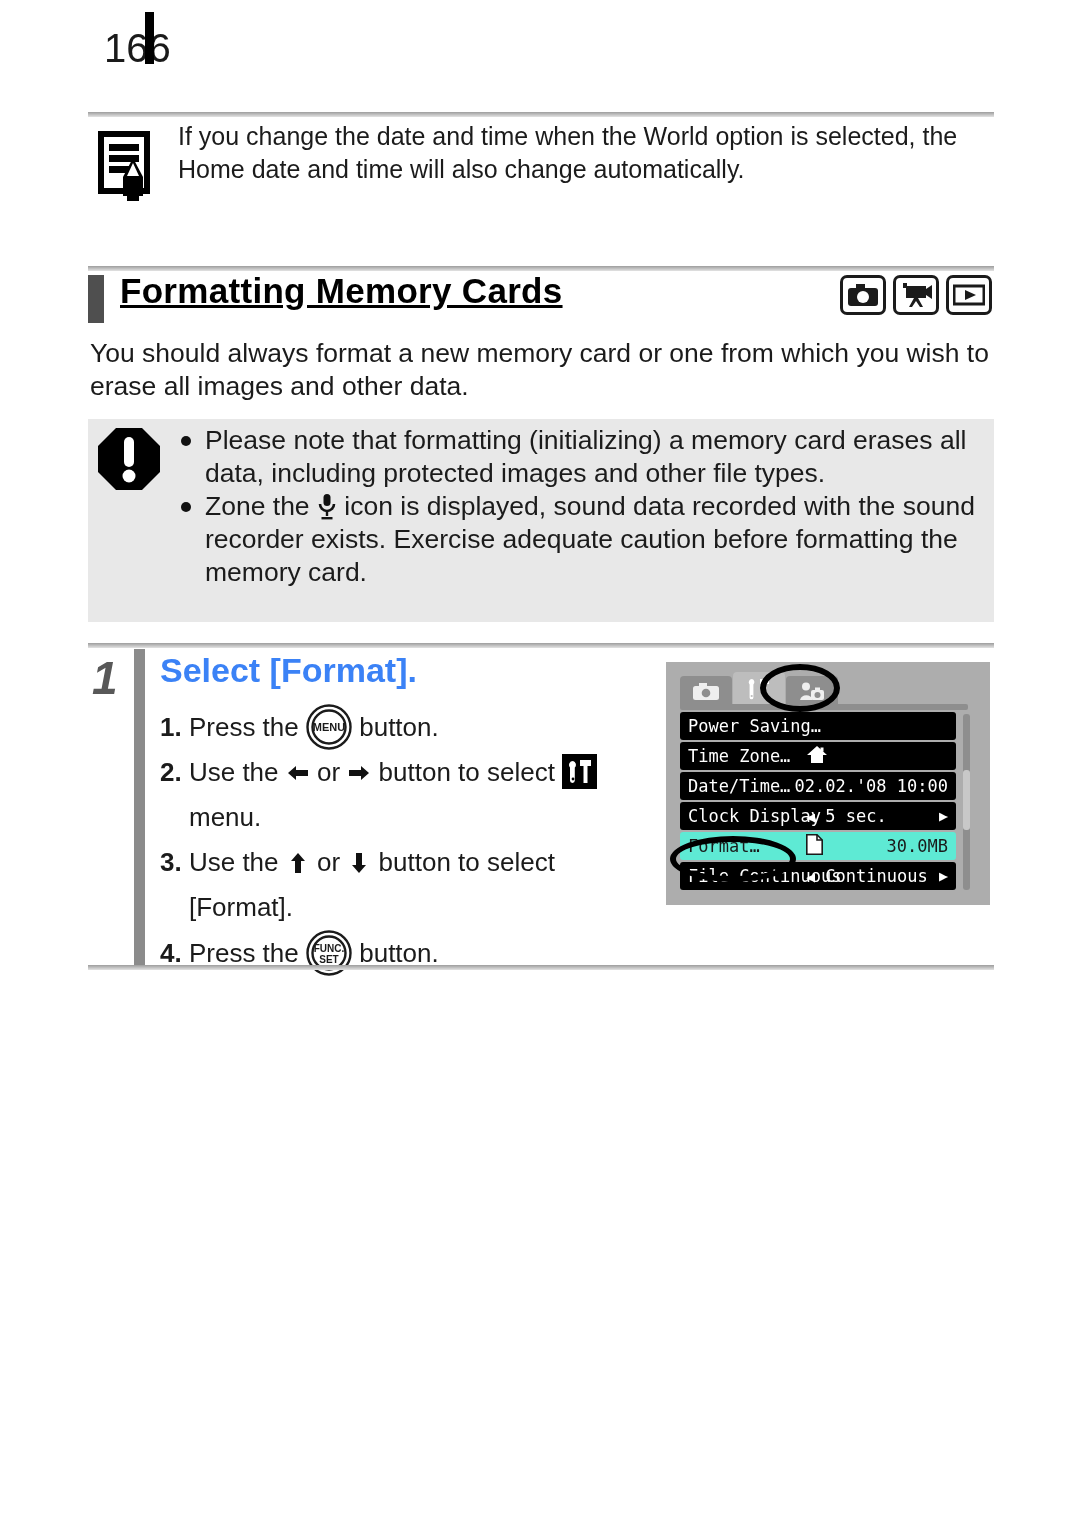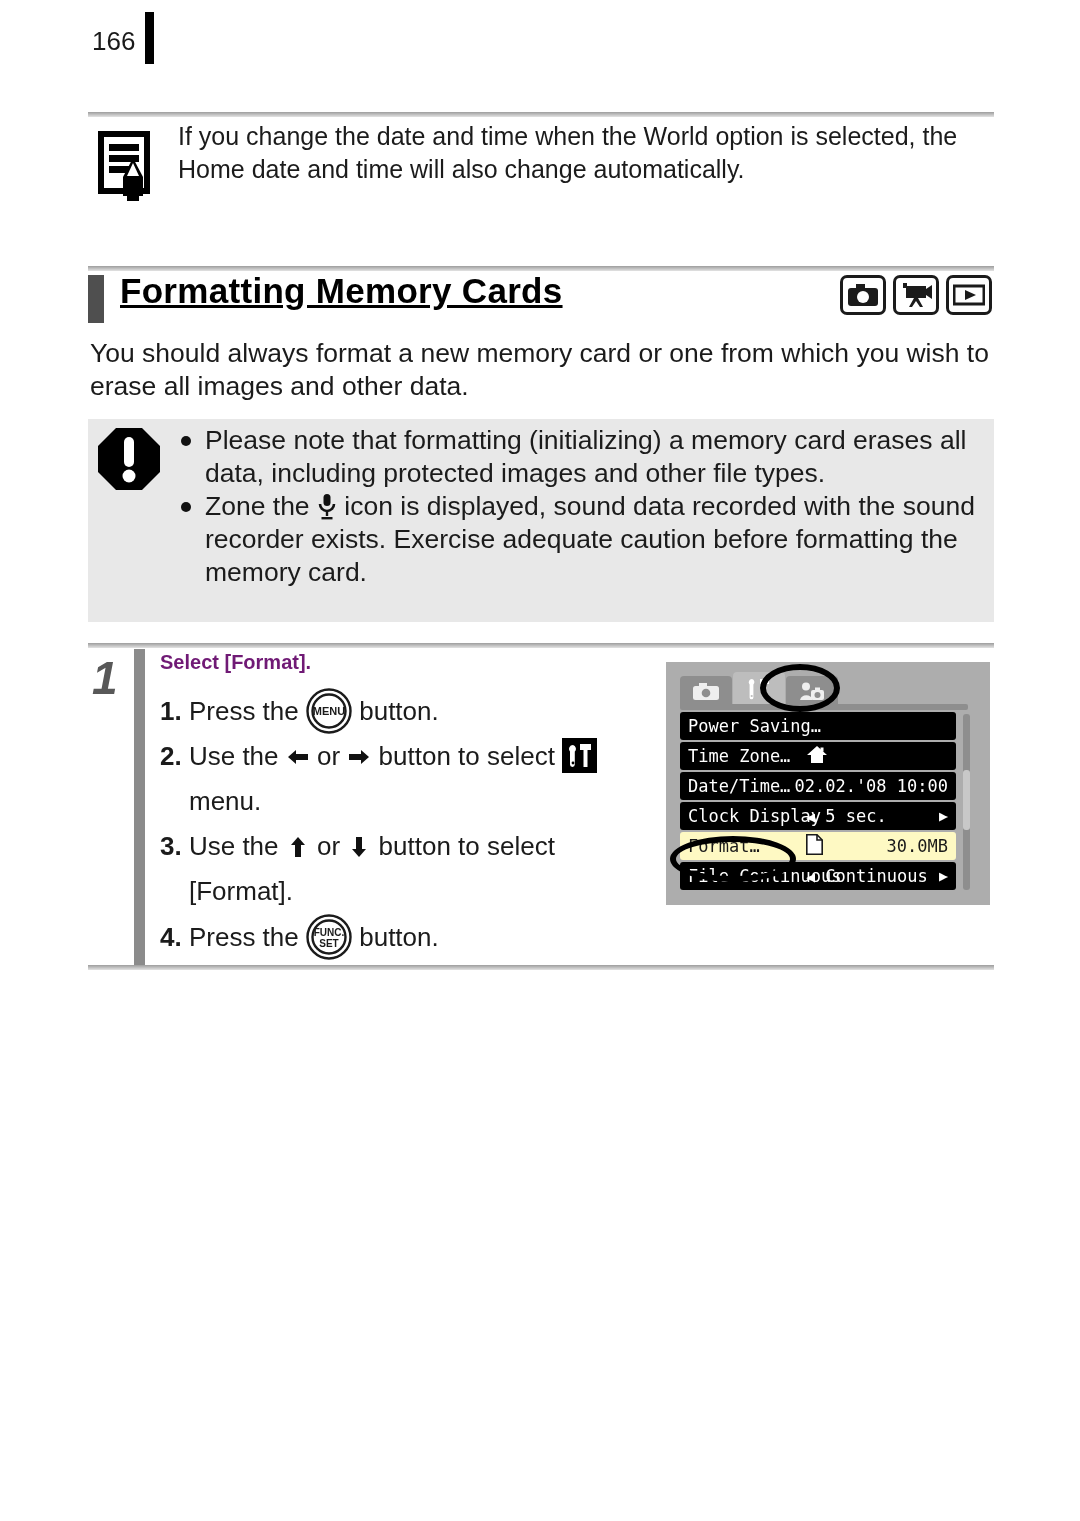--- a/index.html
+++ b/index.html
@@ -18,23 +18,23 @@
 
   
   .page-header {
     position: absolute;
     left: 0; top: 0;
     width: 1080px;
     height: 100px;
   }
   .page-number {
     position: absolute;
-    left: 92px;
+    left: 104px;
     top: 26px;
-    font-size: 26px;
+    font-size: 40px;
     letter-spacing: 0px;
     color: #1a1a1a;
   }
   .page-number-rule {
     position: absolute;
     left: 145px;
     top: 12px;
     width: 9px;
     height: 52px;
     background: #000000;
@@ -196,23 +196,23 @@
     height: 318px;
     background: #8b8b8b;
   }
   .step-body {
     position: absolute;
     left: 72px;
     top: 0px;
     width: 520px;
   }
   .step-title {
-    font-size: 20px;
+    font-size: 34px;
     font-weight: bold;
-    color: #701a75;
+    color: #3b82f6;
     margin: 6px 0 14px 0;
   }
   .substep {
     font-size: 26px;
     line-height: 45px;
     color: #1b1b1b;
   }
   .substep b { font-weight: bold; }
   .substep .cont { padding-left: 29px; display:block; }
 
@@ -290,21 +290,21 @@
     margin-bottom: 2px;
     display: flex;
     align-items: center;
     position: relative;
     color: #ffffff;
     font-family: "DejaVu Sans Mono", monospace;
     font-size: 17px;
     border-radius: 3px;
   }
   .lcd-row.selected {
-    background: #fef9c3;
+    background: #5eead4;
     color: #1a1a1a;
   }
   .lcd-row .rlabel {
     padding-left: 8px;
     white-space: nowrap;
   }
   .lcd-row .rvalue {
     position: absolute;
     right: 8px;
     white-space: nowrap;

